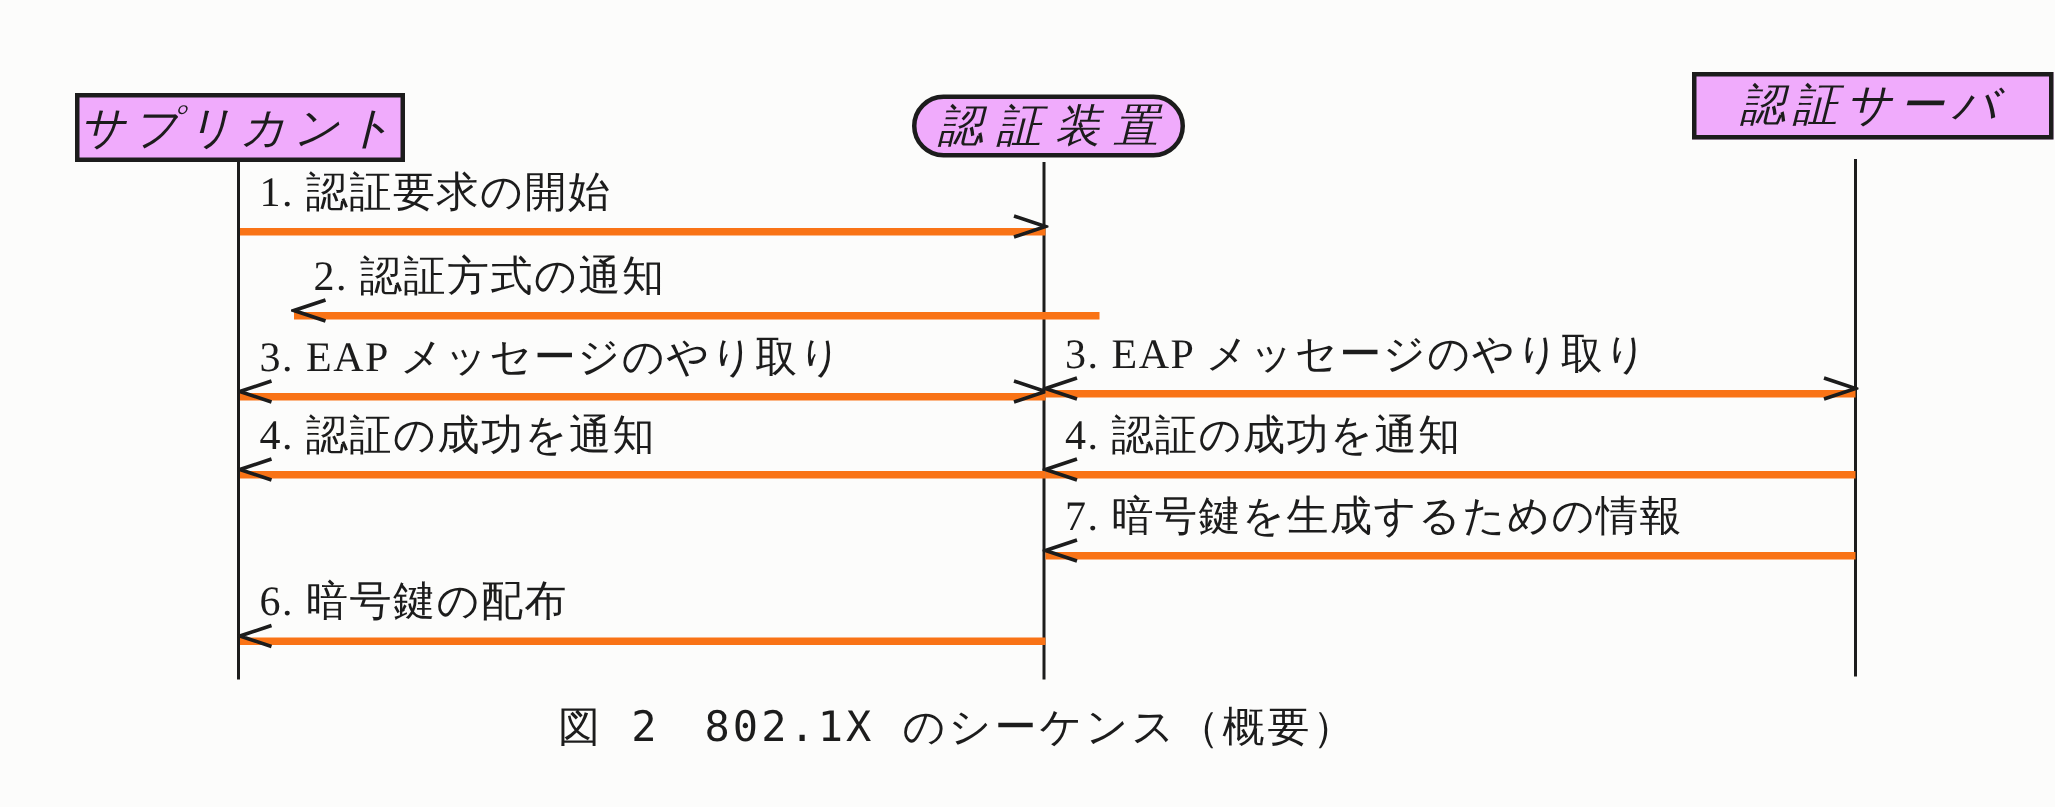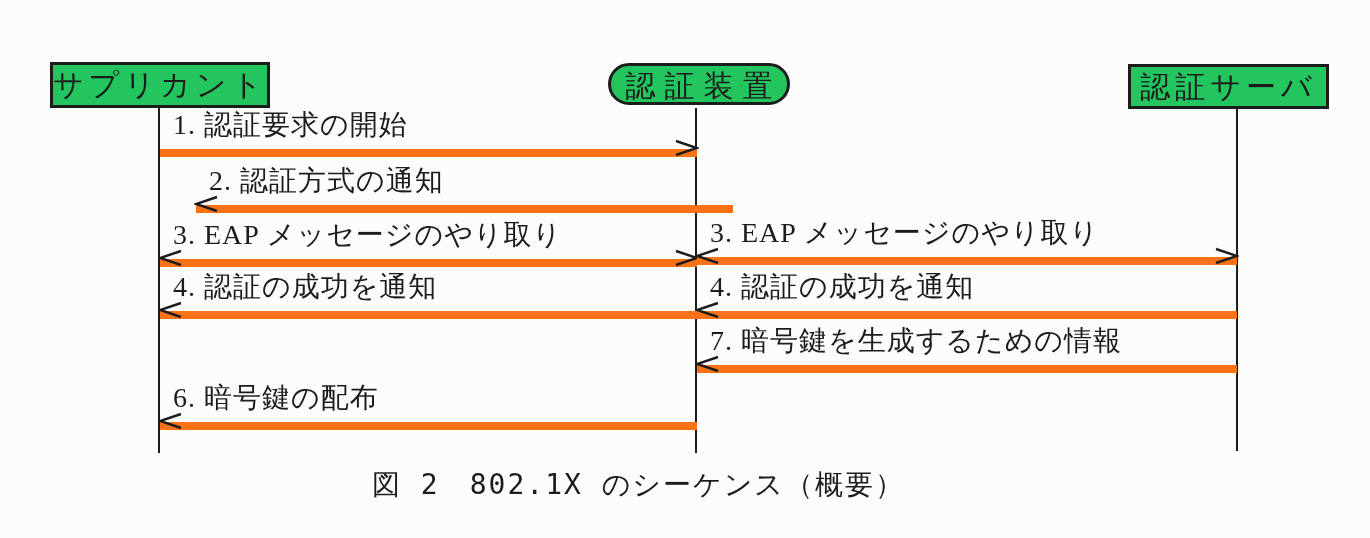--- a/index.html
+++ b/index.html
@@ -12,38 +12,39 @@
   .page{
     position:relative;
     width:1370px;height:538px;
     background:#fcfcfb;
     color:#1c1c1c;
   }
   .actor{
     position:absolute;
     box-sizing:border-box;
     border:3px solid #1c1c1c;
-    background:#22c55e;
-    display:flex;align-items:flex-start;justify-content:center;
+    background:#f0abfc;
+    display:flex;align-items:center;justify-content:center;
     font-size:30px;
     white-space:nowrap;
+    font-style:italic;
   }
   .actor .lbl{display:block;}
   .sp6{letter-spacing:5px;}
   .sp8{letter-spacing:9px;text-indent:9px;}
   .lifeline{
     position:absolute;
     width:2px;
     background:#1c1c1c;
   }
   .message{
     position:absolute;
     box-sizing:border-box;
     height:44px;
-    border-bottom:8px solid #f97316;
+    border-bottom:5px solid #f97316;
     padding-left:44px;
   }
   .msg-label{
     position:absolute;
     left:13px;bottom:5px;
     font-size:28px;
     white-space:nowrap;
     letter-spacing:1px;
   }
   .ah{
@@ -66,21 +67,21 @@
 <body>
 
 <div class="page">
 
   <div class="actor" style="left:50px;top:62px;width:220px;height:46px;">
     <span class="lbl sp6">サプリカント</span>
   </div>
   <div class="actor sp8" style="left:608px;top:63px;width:182px;height:42px;border-radius:21px;">
     <span class="lbl sp8">認証装置</span>
   </div>
-  <div class="actor" style="left:1128px;top:64px;width:201px;height:45px;">
+  <div class="actor" style="left:1128px;top:48px;width:241px;height:45px;">
     <span class="lbl sp6">認証サーバ</span>
   </div>
 
   <div class="lifeline" style="left:158px;top:107px;height:346px;"></div>
   <div class="lifeline" style="left:695px;top:108px;height:345px;"></div>
   <div class="lifeline" style="left:1236px;top:106px;height:345px;"></div>
 
   <div class="message" style="left:160px;top:113px;width:537px;">
     <div class="msg-label">1. 認証要求の開始</div>
     <svg class="ah ah-right" viewBox="0 0 26 18">

